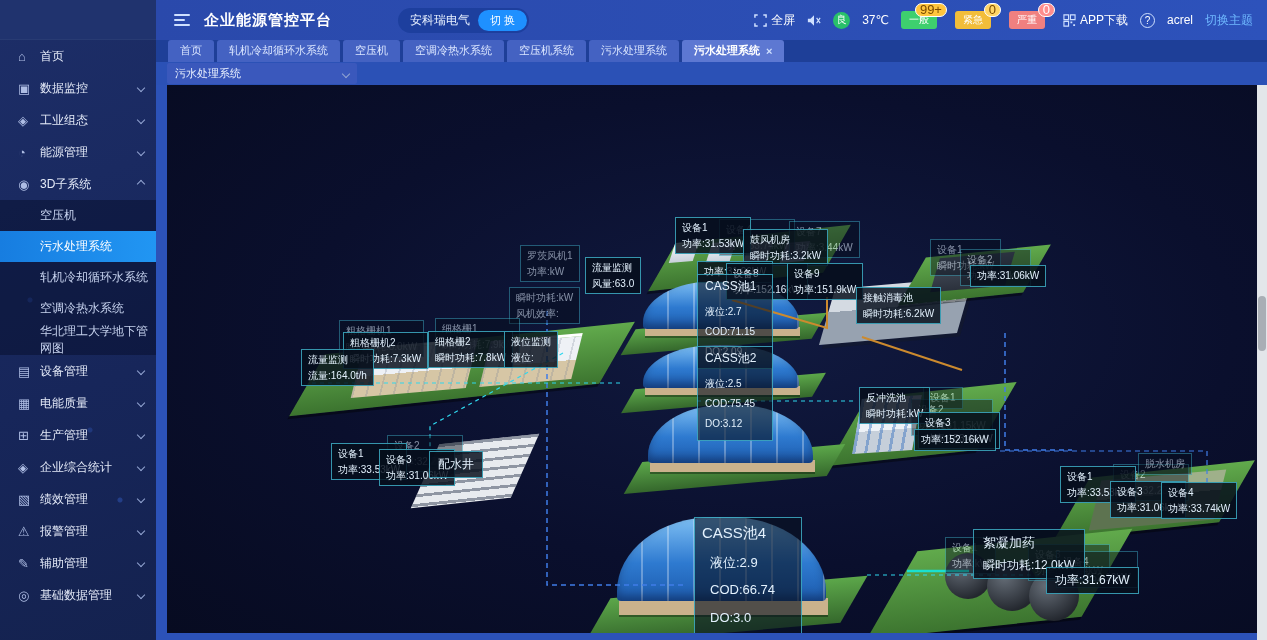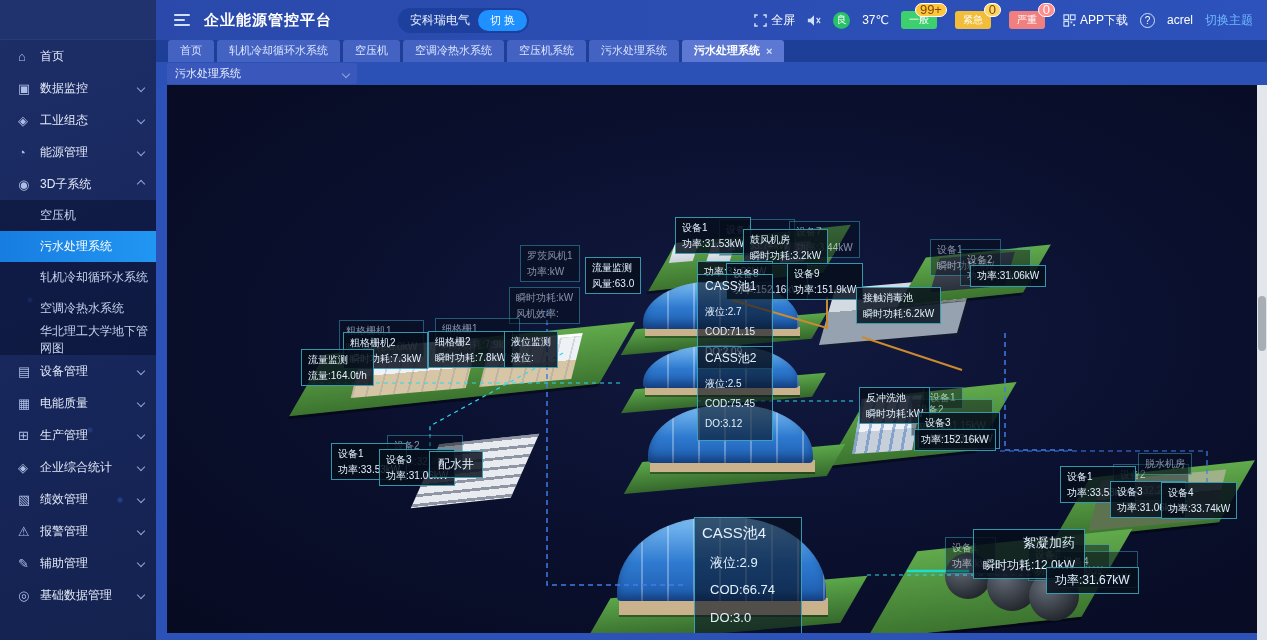--- a/index.html
+++ b/index.html
@@ -463,21 +463,21 @@
             <div>功率:31.06kW</div>
           </div>
           <div class="lbl" style="left: 994px; top: 397px;">
             <div>设备4</div>
             <div>功率:33.74kW</div>
           </div>
           <div class="lbl d" style="left: 778px; top: 452px;">
             <div>设备1</div>
             <div>功率:kW</div>
           </div>
-          <div class="lbl mt" style="left: 806px; top: 444px; text-align: right;">
+          <div class="lbl mt" style="left: 806px; top: 444px;">
             <div class="t">絮凝加药</div>
             <div>瞬时功耗:12.0kW</div>
           </div>
           <div class="lbl d" style="left: 861px; top: 459px;">
             <div>设备3</div>
             <div>功率:153.44kW</div>
           </div>
           <div class="lbl d" style="left: 889px; top: 466px;">
             <div>设备4</div>
             <div>功率:152.16kW</div>

